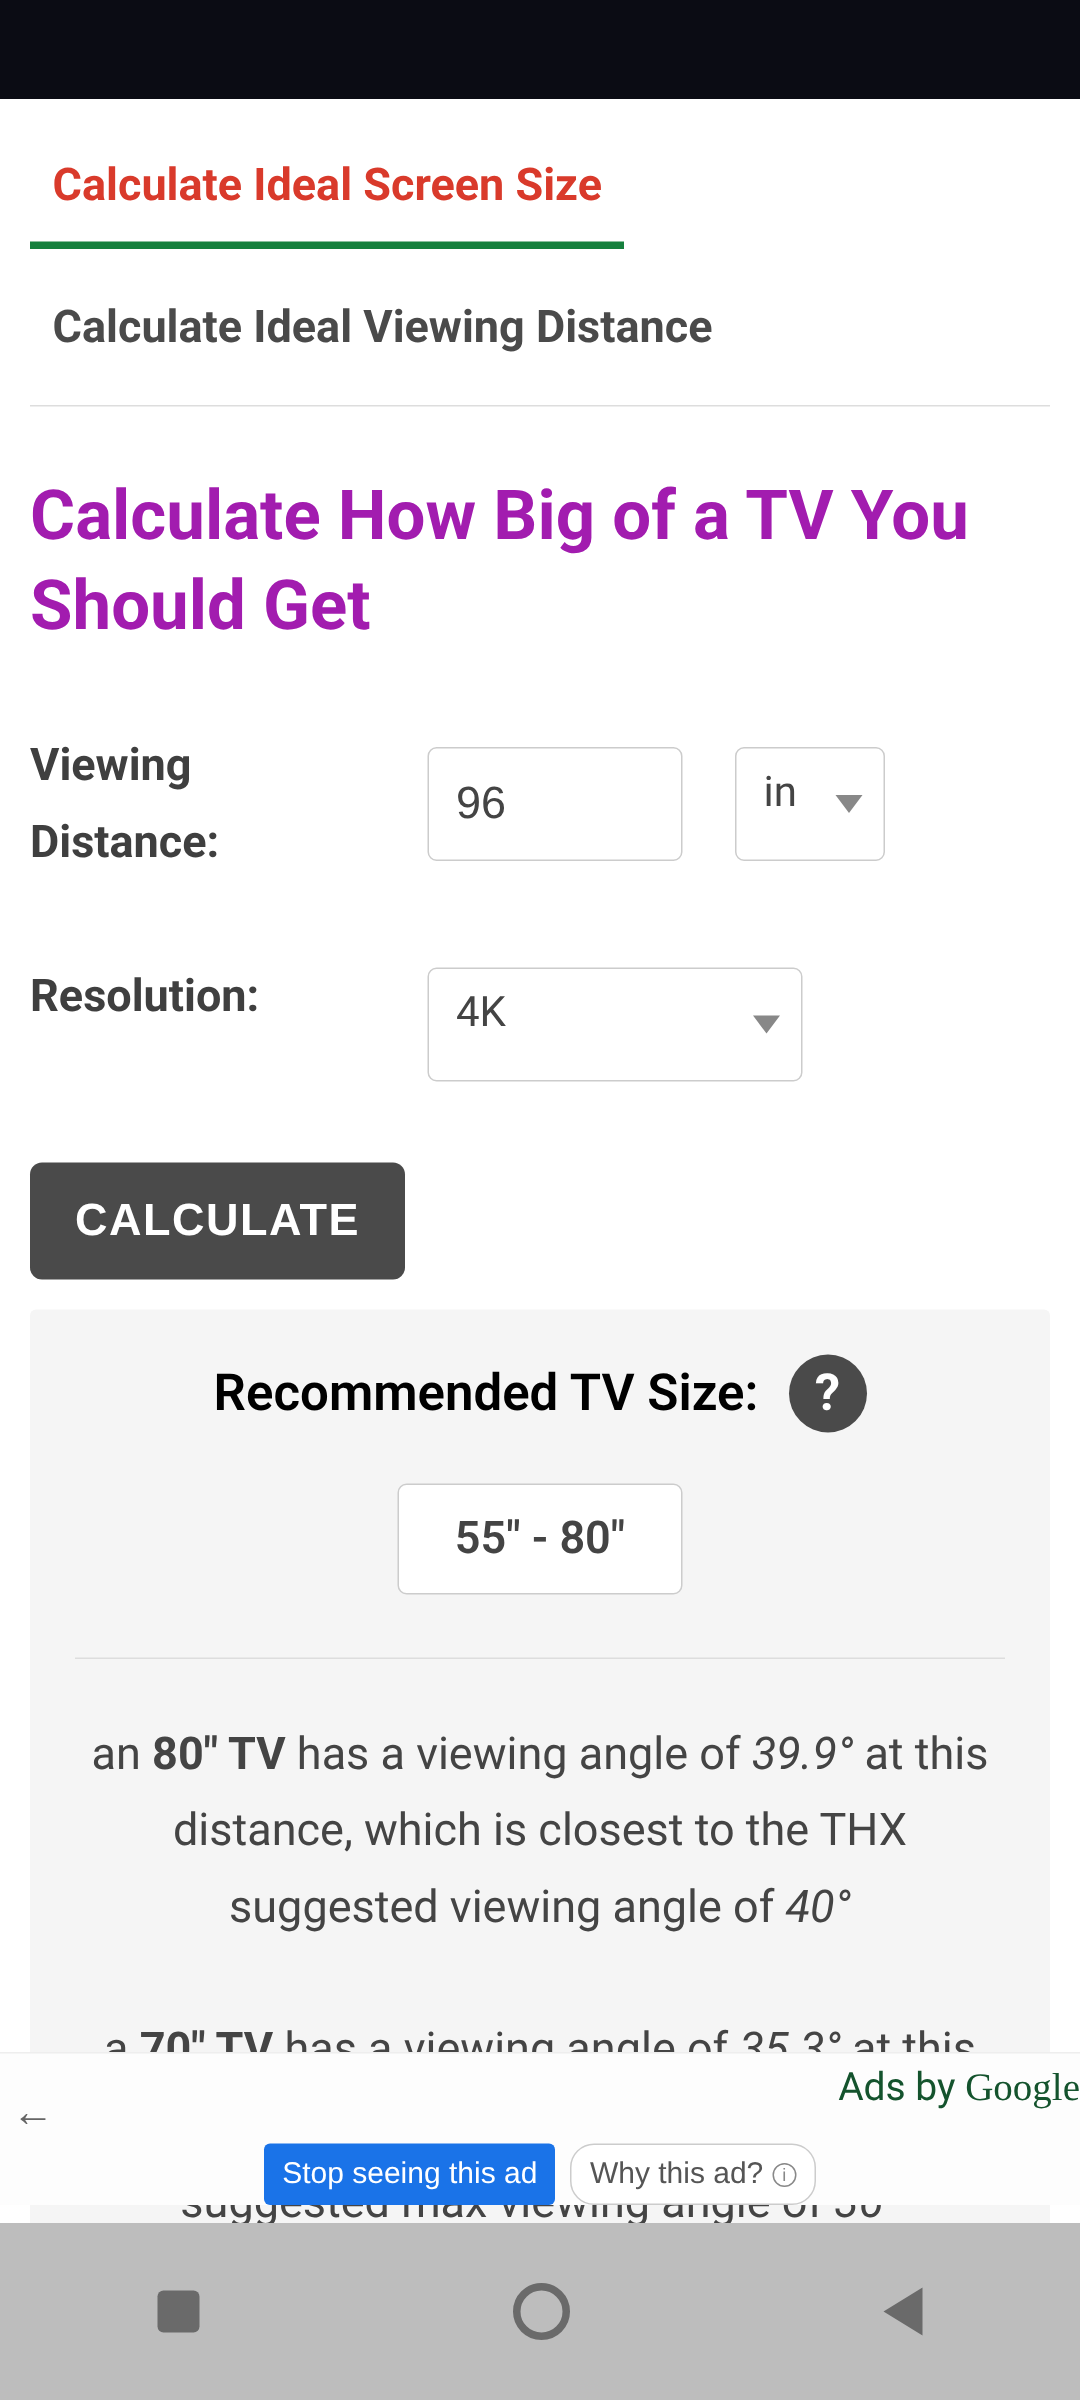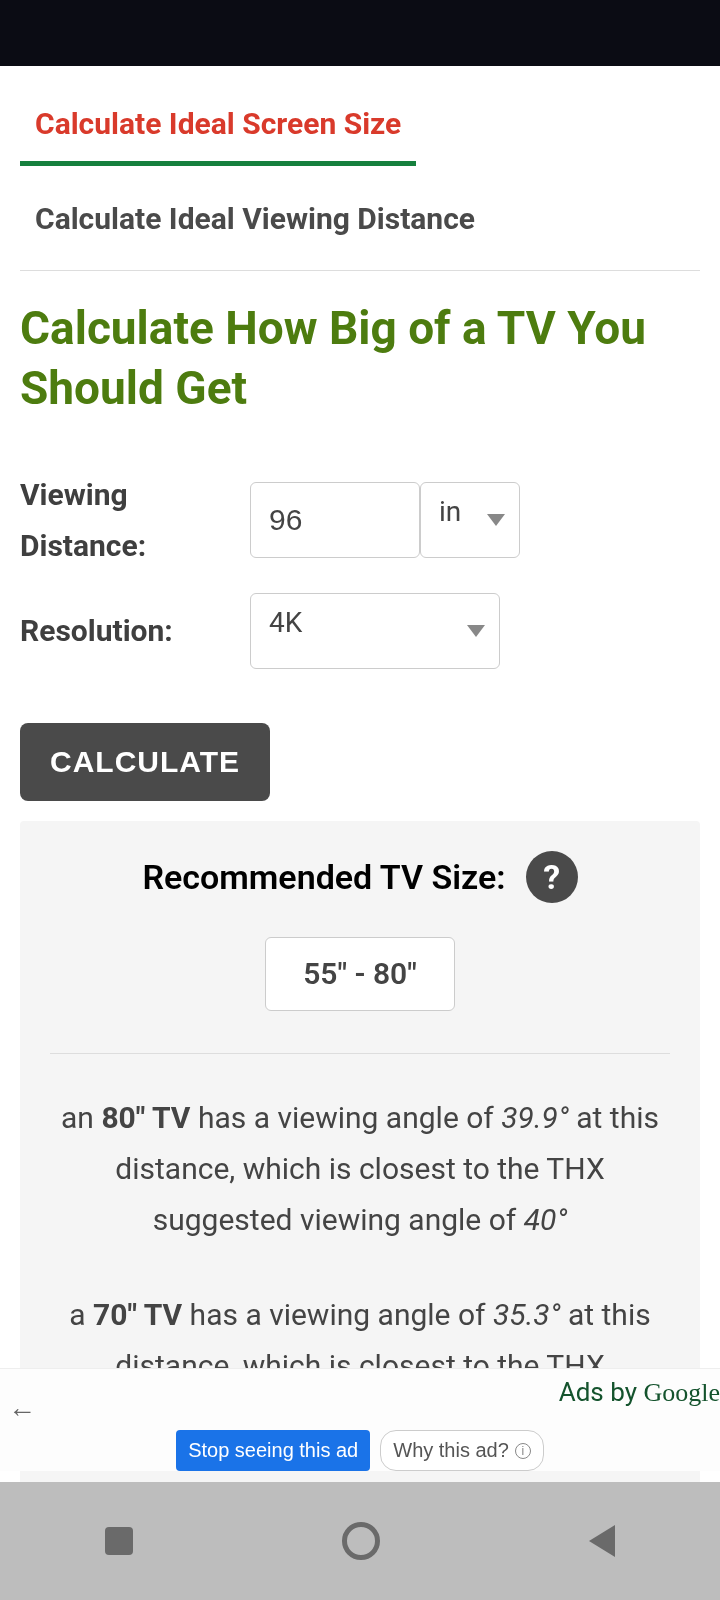--- a/index.html
+++ b/index.html
@@ -4,28 +4,28 @@
 <style>
   * { box-sizing: border-box; margin: 0; padding: 0; }
   html, body { width: 720px; height: 1600px; font-family: -apple-system, Roboto, "Helvetica Neue", Arial, sans-serif; background: #fff; color: #333; overflow: hidden; }
   .topbar { height: 66px; background: #0b0c14; }
   .content { padding: 0 20px; }
   .tabs { padding-top: 30px; }
   .tab { font-size: 30px; font-weight: 700; padding: 10px 15px 20px 15px; display: inline-block; }
   .tab.active { color: #d93a2b; border-bottom: 5px solid #15803d; }
   .tab.inactive { color: #4a4a4a; margin-top: 25px; }
   .tabs-divider { border-bottom: 1px solid #ddd; margin-top: 14px; }
-  h1.page-title { font-size: 46px; font-weight: 700; color: #4d7c0f; line-height: 1.3; margin-top: 28px; }
+  h1.page-title { font-size: 46px; font-weight: 700; color: #a21caf; line-height: 1.3; margin-top: 44px; }
   .form { margin-top: 50px; }
-  .row { display: flex; align-items: center; margin-bottom: 22px; }
+  .row { display: flex; align-items: center; margin-bottom: 22px; gap: 35px; }
   .label { width: 230px; font-size: 30px; font-weight: 700; color: #3f3f3f; line-height: 1.7; }
   .input-text { width: 170px; height: 76px; border: 1px solid #ccc; border-radius: 6px; font-size: 30px; padding: 0 18px; color: #444; background: #fff; }
   .select { height: 76px; border: 1px solid #ccc; border-radius: 6px; font-size: 28px; padding: 0 46px 16px 18px; color: #444; background: #fff; position: relative; display: inline-flex; align-items: center; }
   .select.unit { width: 100px; }
-  .select.res { width: 250px; }
+  .select.res { width: 250px; margin-top: 36px; }
   .select .caret { position: absolute; right: 14px; top: 50%; transform: translateY(-50%); width: 0; height: 0; border-left: 9px solid transparent; border-right: 9px solid transparent; border-top: 12px solid #888; }
   .calc-btn { margin-top: 32px; background: #4a4a4a; color: #fff; font-size: 30px; font-weight: 600; letter-spacing: 1px; border: none; border-radius: 8px; padding: 22px 30px; cursor: pointer; }
   .result { background: #f5f5f5; border-radius: 4px; margin-top: 20px; padding: 30px 30px 40px 30px; }
   .result-header { display: flex; align-items: center; justify-content: center; gap: 20px; }
   .result-title { font-size: 34px; font-weight: 600; color: #000000; }
   .help-icon { width: 52px; height: 52px; border-radius: 50%; background: #4a4a4a; color: #fff; font-size: 34px; font-weight: 700; display: flex; align-items: center; justify-content: center; }
   .result-box { margin: 34px auto 0 auto; background: #fff; border: 1px solid #ccc; border-radius: 6px; width: 190px; height: 74px; display: flex; align-items: center; justify-content: center; font-size: 30px; font-weight: 600; color: #444; }
   .result-divider { border-top: 1px solid #ddd; margin: 42px 0 38px 0; }
   .explain { font-size: 30px; color: #444; text-align: center; line-height: 1.7; margin-bottom: 44px; }
   .explain b { font-weight: 700; }

